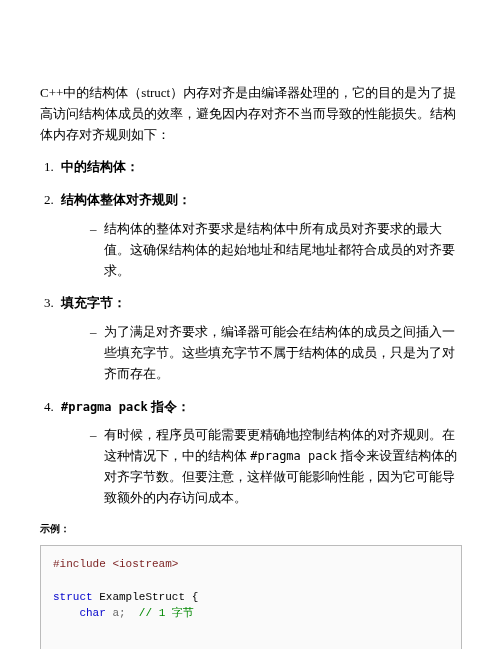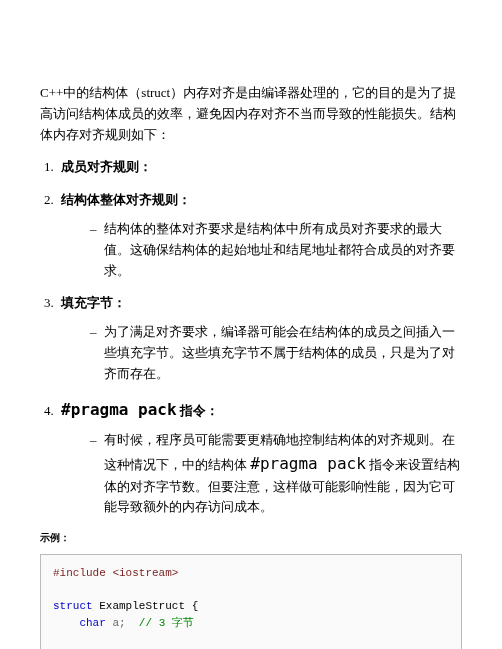--- a/index.html
+++ b/index.html
@@ -36,21 +36,21 @@
       padding-left: 14px;
       margin-bottom: 6px;
     }
     ul.sub-list > li::before {
       content: "–";
       position: absolute;
       left: 0;
     }
     .code-inline {
       font-family: Consolas, monospace;
-      font-size: 16px;
+      font-size: 12px;
       margin-top: 12px;
     }
     h3.example-heading {
       font-weight: bold;
       font-size: 10px;
       margin: 10px 0 8px 0;
     }
     pre.code-block {
       border: 1px solid #bbb;
       background: #fafafa;
@@ -68,21 +68,21 @@
     .cmt { color: #008800; }
   </style>
 </head>
 <body>
 
 <p class="intro">C++中的结构体（struct）内存对齐是由编译器处理的，它的目的是为了提高访问结构体成员的效率，避免因内存对齐不当而导致的性能损失。结构体内存对齐规则如下：</p>
 
 <ol class="main-list">
   <li>
     <span class="num-label">1.</span>
-    <span class="rule-title">成员对齐规则：</span>
+    <span class="rule-title">中的结构体：</span>
   </li>
   <li>
     <span class="num-label">2.</span>
     <span class="rule-title">结构体整体对齐规则：</span>
     <ul class="sub-list">
       <li>结构体的整体对齐要求是结构体中所有成员对齐要求的最大值。这确保结构体的起始地址和结尾地址都符合成员的对齐要求。</li>
     </ul>
   </li>
   <li>
     <span class="num-label">3.</span>
@@ -98,21 +98,21 @@
       <li><span>有时候，程序员可能需要更精确地控制结构体的对齐规则。在这种情况下，中的结构体 </span><span class="code-inline">#pragma pack</span><span> 指令来设置结构体的对齐字节数。但要注意，这样做可能影响性能，因为它可能导致额外的内存访问成本。</span></li>
     </ul>
   </li>
 </ol>
 
 <h3 class="example-heading">示例：</h3>
 
 <pre class="code-block"><span class="macro">#include &lt;iostream&gt;</span>
 
 <span class="kw">struct</span><span> ExampleStruct {</span>
-<span>    </span><span class="kw">char</span><span class="varname"> a;</span><span class="cmt">  // 3 字节</span>
+<span>    </span><span class="kw">char</span><span class="varname"> a;</span><span class="cmt">  // 1 字节</span>
 
 
 
 
 
 
 
 
 </pre>
 

